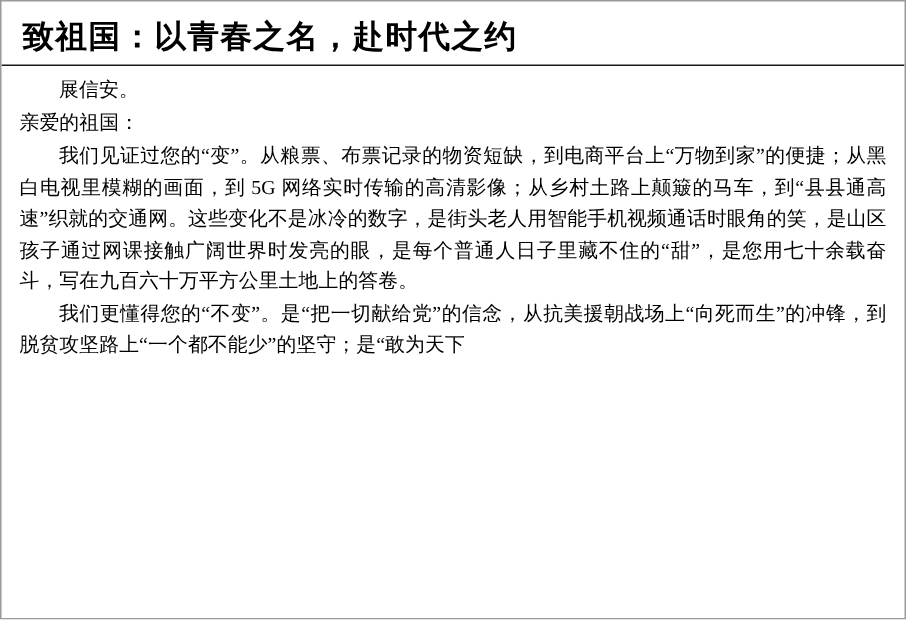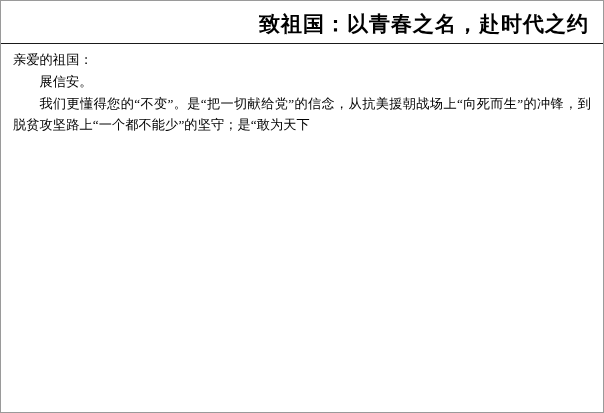--- a/index.html
+++ b/index.html
@@ -17,21 +17,21 @@
   .page {
     position: relative;
     width: 604px;
     height: 413px;
     box-sizing: border-box;
     border: 1px solid #9a9a9a;
     background: #ffffff;
     overflow: hidden;
   }
   .doc-title {
-    text-align: right;
+    text-align: left;
     font-size: 21px;
     font-weight: bold;
     letter-spacing: 1px;
     margin: 10px 0 2px 0;
     padding: 0 14px;
     line-height: 1.25;
     font-family: "Liberation Serif", "DejaVu Serif", serif;
   }
   .title-rule {
     width: 100%;
@@ -59,18 +59,19 @@
 </style>
 </head>
 <body>
 
 <div class="page">
 
   <h1 class="doc-title">致祖国：以青春之名，赴时代之约</h1>
   <div class="title-rule"></div>
 
   <div class="body">
+    <p class="para indent">展信安。</p>
     <p class="para no-indent">亲爱的祖国：</p>
-    <p class="para indent">展信安。</p>
+    <p class="para indent">我们见证过您的“变”。从粮票、布票记录的物资短缺，到电商平台上“万物到家”的便捷；从黑白电视里模糊的画面，到 5G 网络实时传输的高清影像；从乡村土路上颠簸的马车，到“县县通高速”织就的交通网。这些变化不是冰冷的数字，是街头老人用智能手机视频通话时眼角的笑，是山区孩子通过网课接触广阔世界时发亮的眼，是每个普通人日子里藏不住的“甜”，是您用七十余载奋斗，写在九百六十万平方公里土地上的答卷。</p>
     <p class="para indent">我们更懂得您的“不变”。是“把一切献给党”的信念，从抗美援朝战场上“向死而生”的冲锋，到脱贫攻坚路上“一个都不能少”的坚守；是“敢为天下</p>
   </div>
 
 </div>
 
 </body></html>

